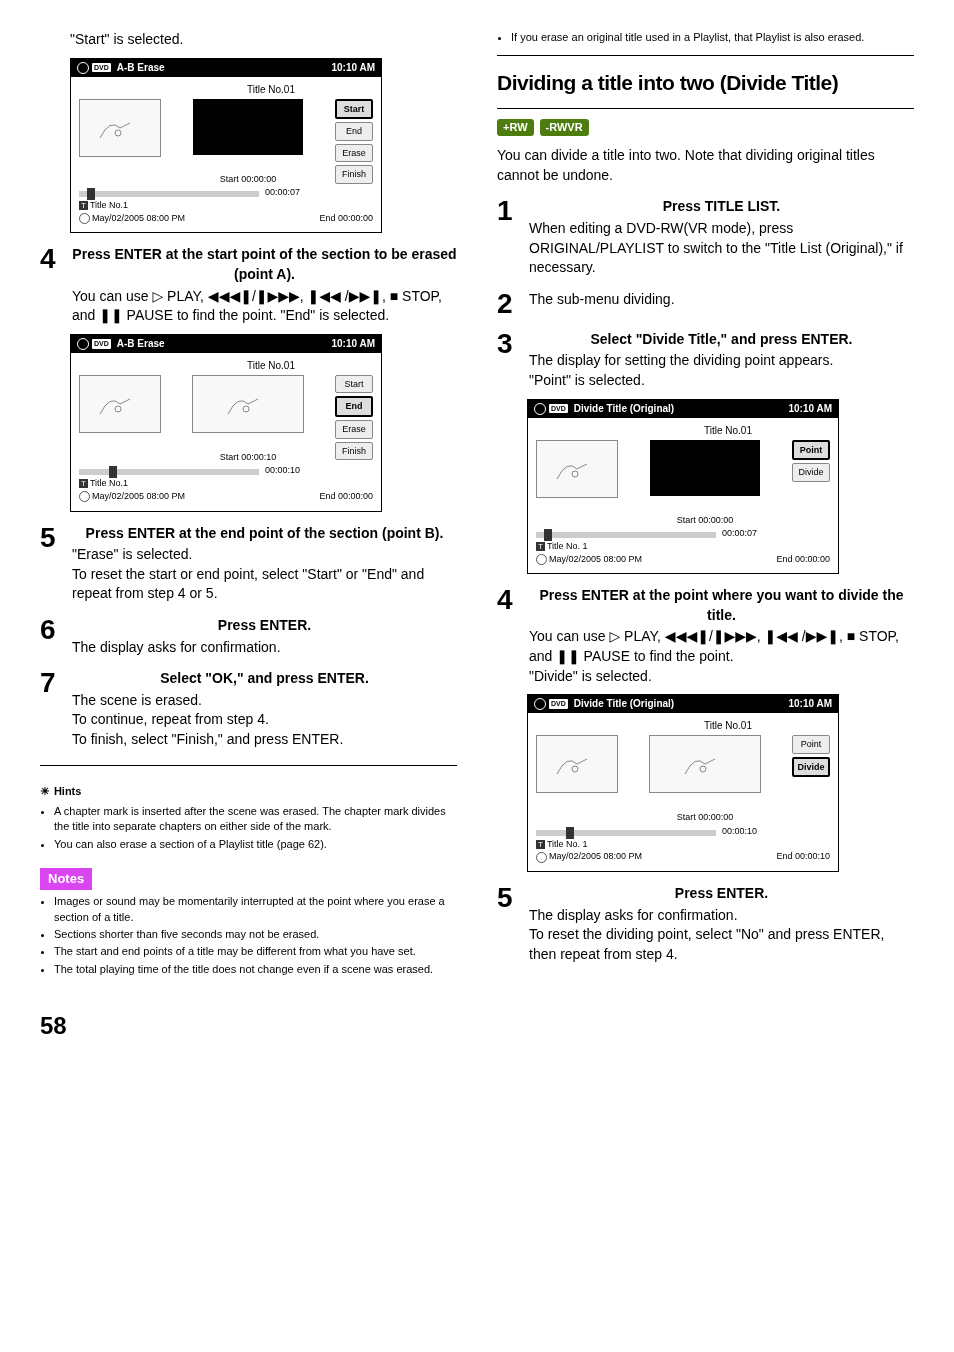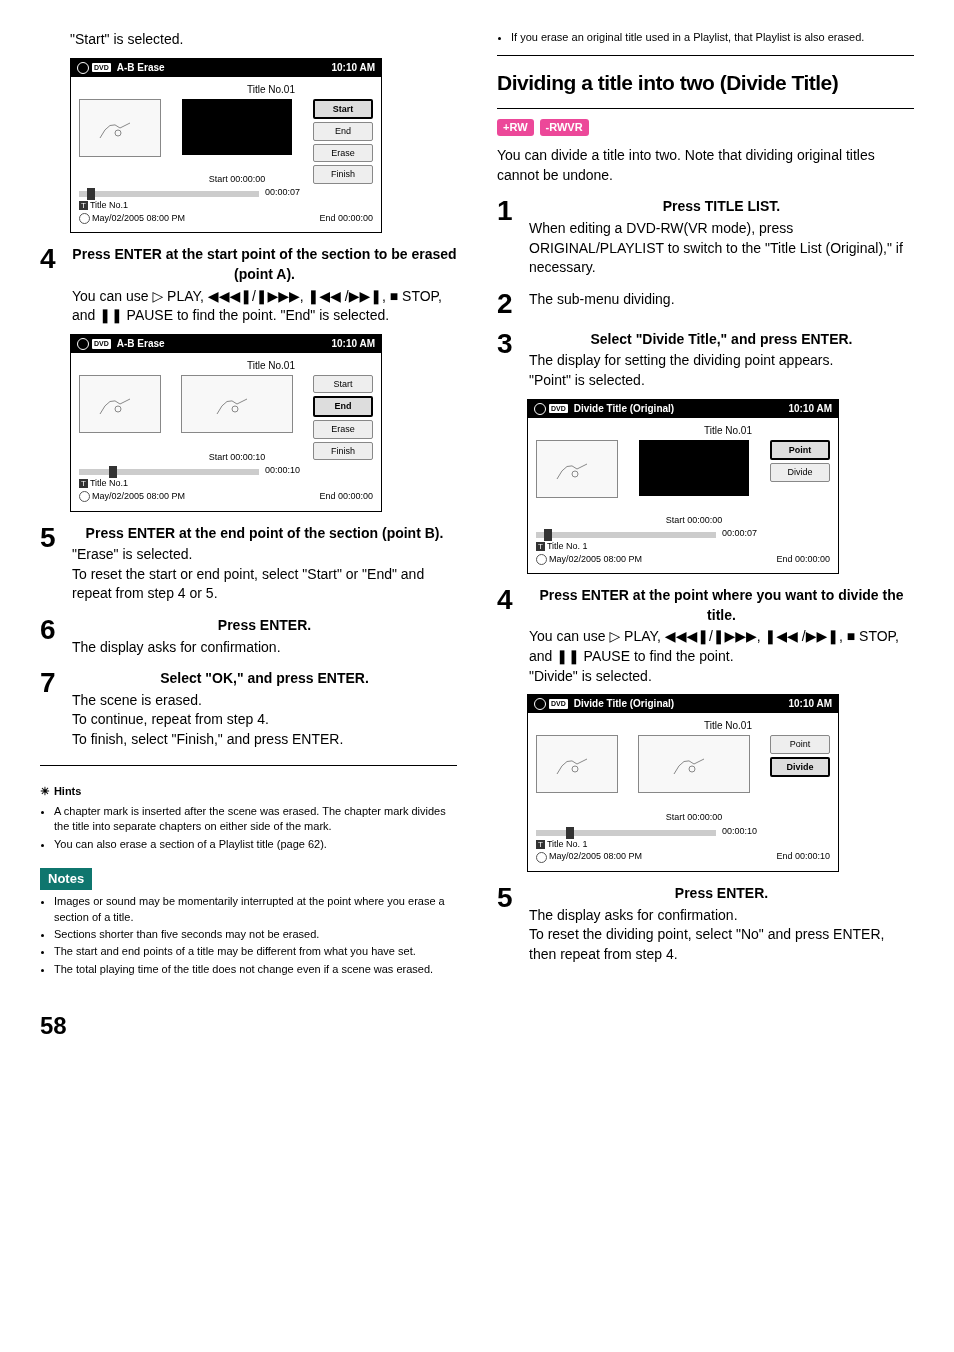--- a/index.html
+++ b/index.html
@@ -64,21 +64,21 @@
     font-size: 14px;
   }
   .hints-head {
     font-weight: bold;
     font-size: 11px;
     margin-top: 18px;
     margin-bottom: 4px;
   }
   .notes-box {
     display: inline-block;
-    background: #0f766e;
+    background: #d946ef;
     color: #fff;
     font-weight: bold;
     padding: 2px 8px;
     margin-top: 14px;
     margin-bottom: 4px;
     font-size: 13px;
   }
   ul.bullets {
     margin: 0;
     padding-left: 14px;
@@ -143,21 +143,21 @@
     position: relative;
     display: flex;
     align-items: center;
     justify-content: center;
   }
   .ui-preview svg { width: 80px; height: 40px; }
   .ui-btns {
     display: flex;
     flex-direction: column;
     gap: 3px;
-    width: 60px;
+    width: 38px;
   }
   .ui-btn {
     border: 1px solid #888;
     text-align: center;
     padding: 2px 0;
     font-size: 9px;
     background: #eee;
     border-radius: 2px;
   }
   .ui-btn.highlight {
@@ -201,21 +201,21 @@
     gap: 6px;
     margin: 6px 0 10px 0;
   }
   .badge {
     display: inline-block;
     border-radius: 3px;
     padding: 1px 6px;
     font-size: 11px;
     font-weight: bold;
     color: #fff;
-    background: #ec4899;
+    background: #4d7c0f;
   }
   .hr-thin {
     border: none;
     border-top: 0.5px solid #000;
     margin: 16px 0 6px 0;
   }
   .disc-icon {
     display: inline-flex;
     align-items: center;
     gap: 3px;

